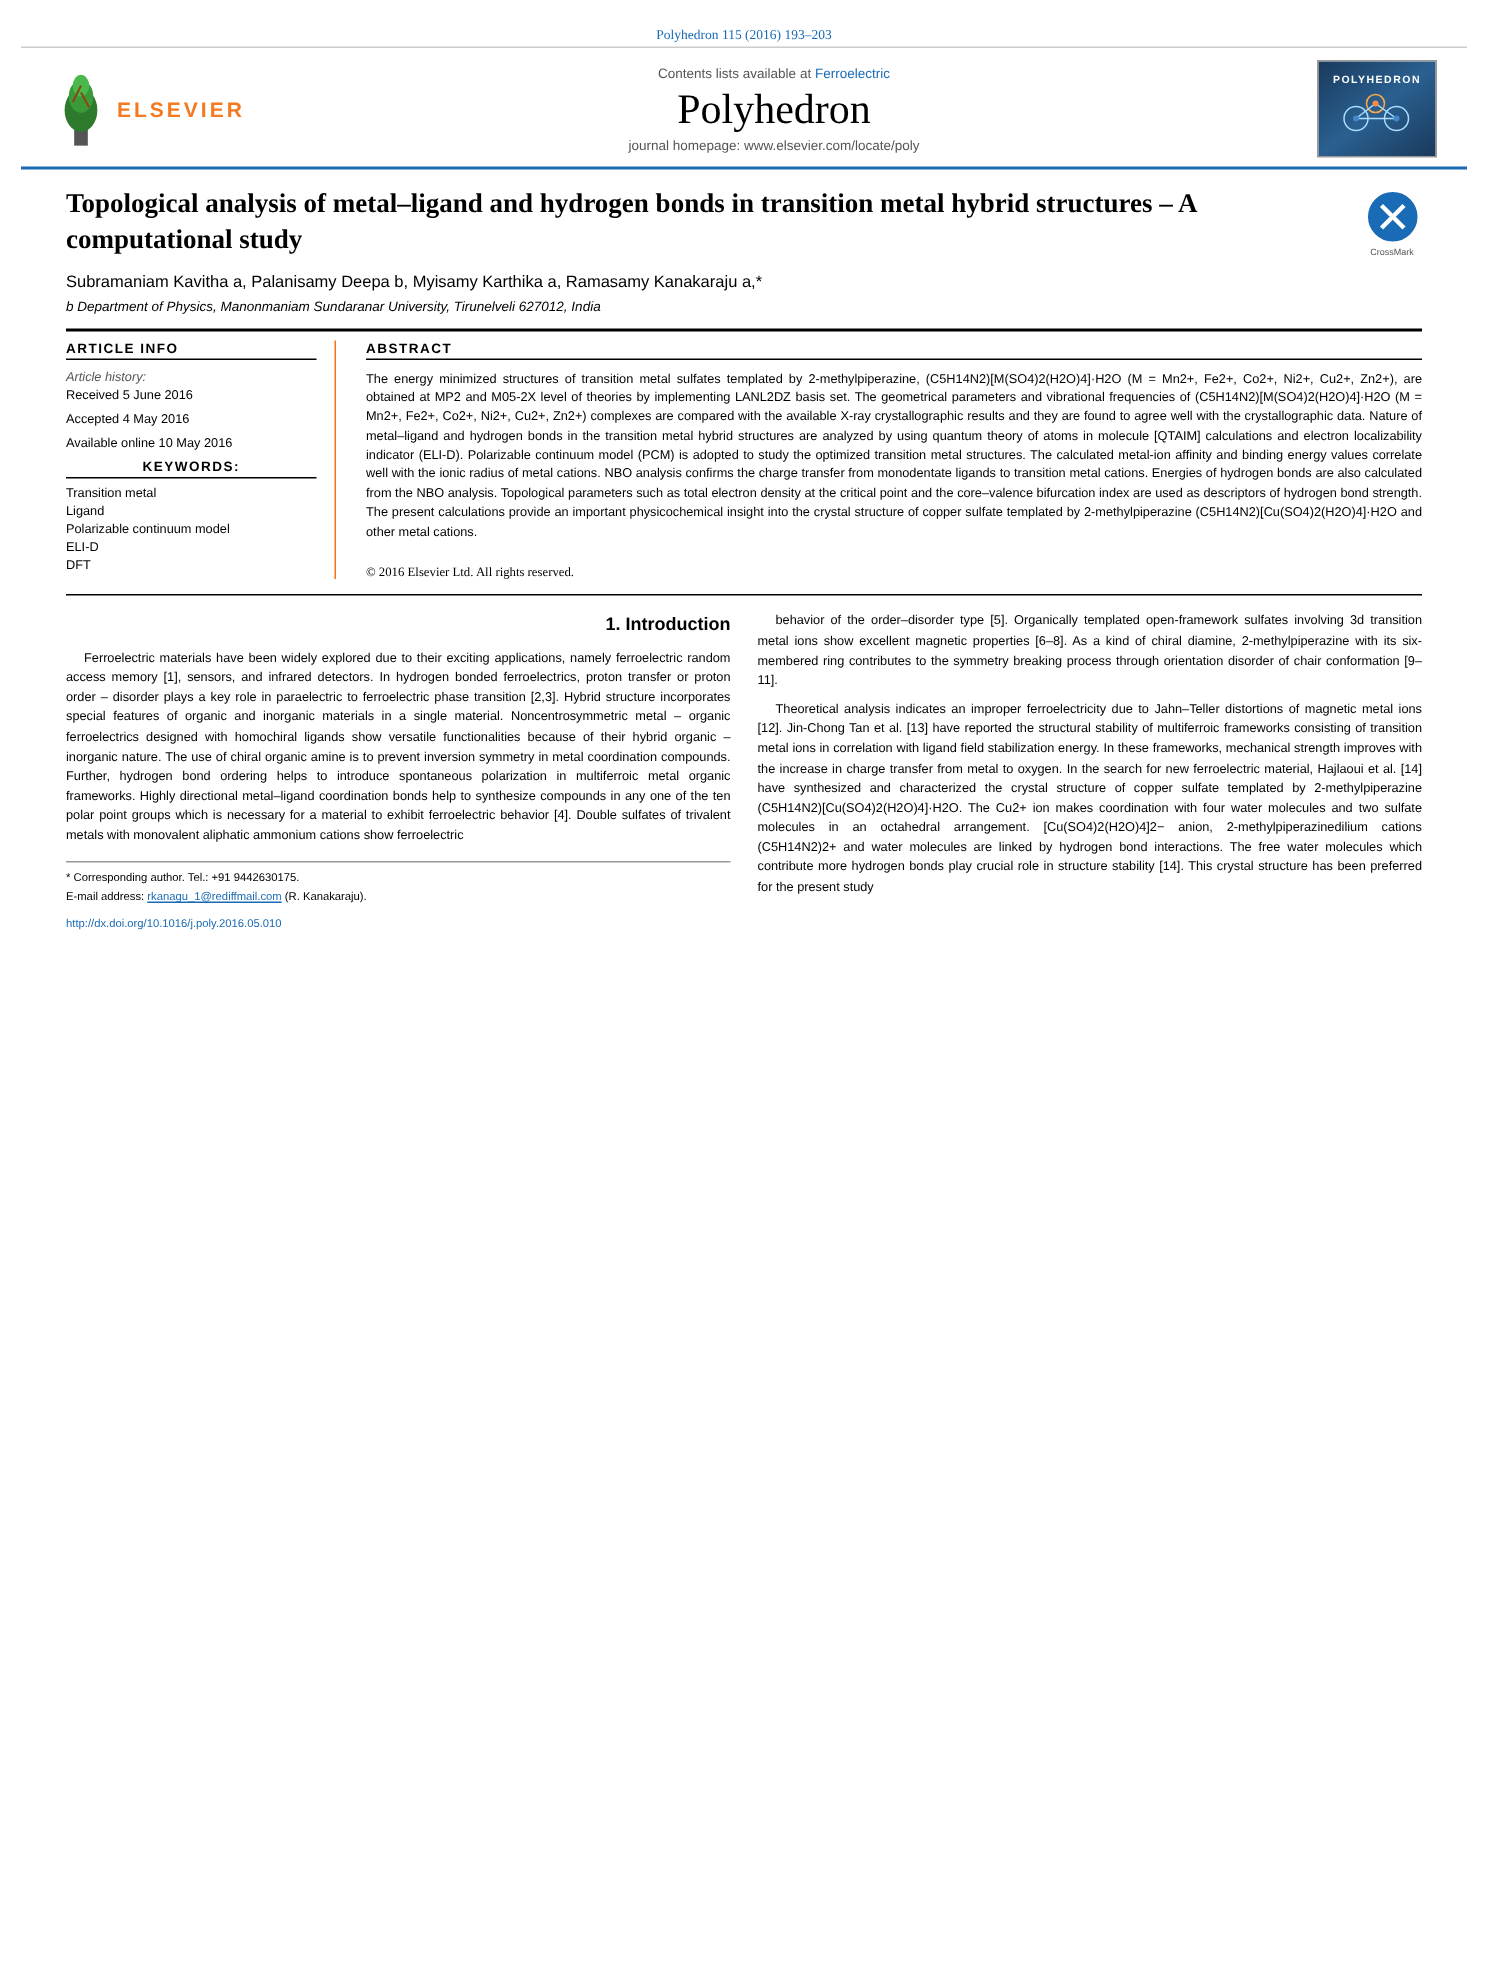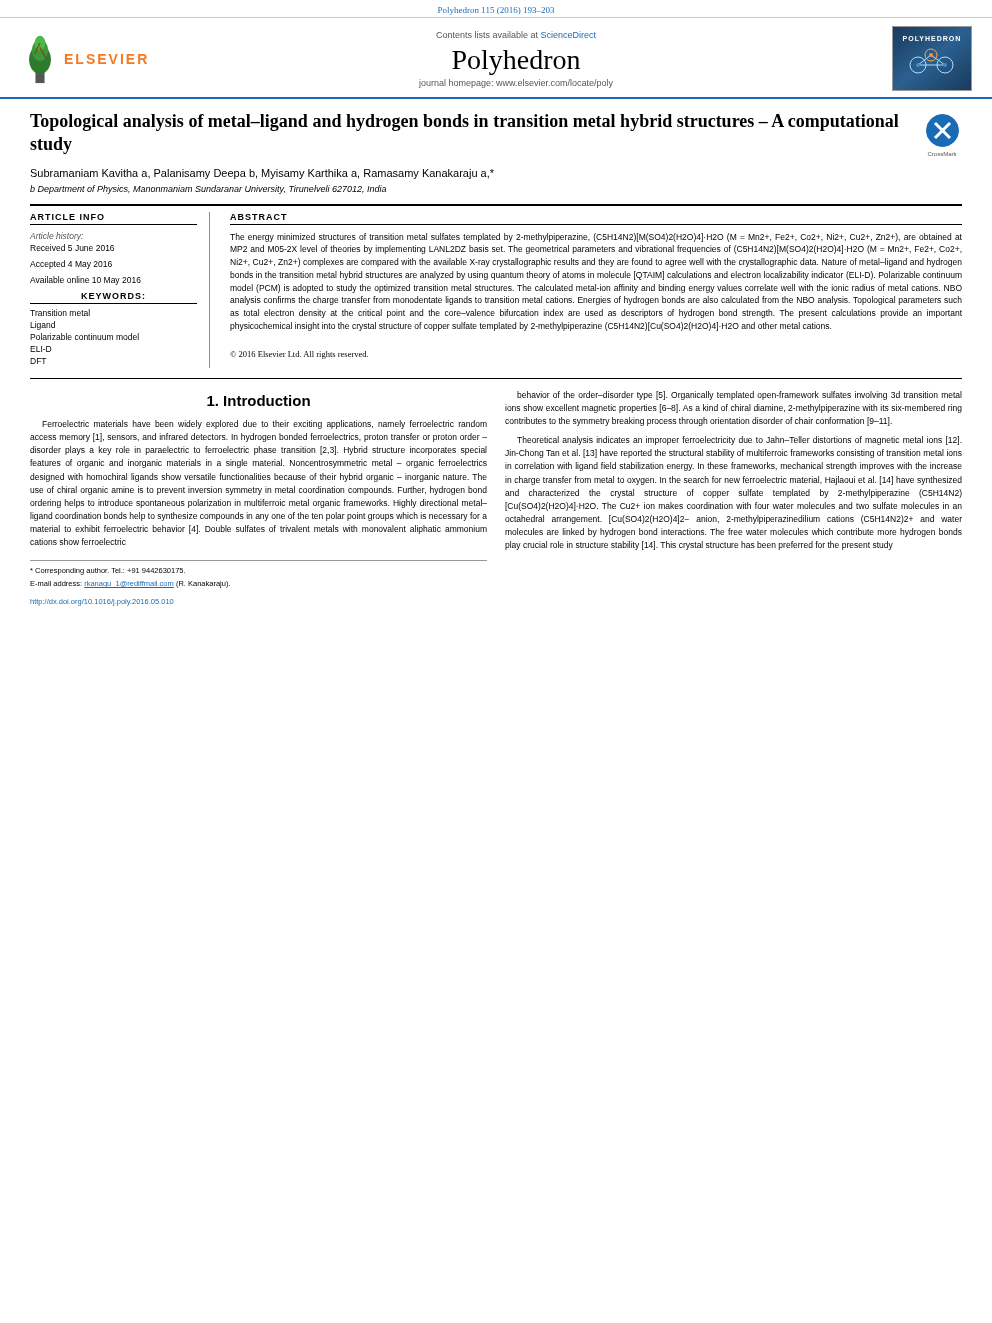--- a/index.html
+++ b/index.html
@@ -8,21 +8,21 @@
       font-family: "Times New Roman", Times, serif;
       font-size: 10px;
       color: #000;
       width: 992px;
       min-height: 1323px;
     }
     .page {
       width: 992px;
       min-height: 1323px;
       background: #fff;
-      padding: 0;
+      padding: 14px;
       border-radius: 27px;
     }
     
     .top-bar {
       width: 100%;
       background: #fff;
       border-bottom: 1px solid #ccc;
       padding: 4px 0 2px 0;
       text-align: center;
     }
@@ -207,23 +207,23 @@
       margin-top: 8px;
     }
     .body-col {
       flex: 1;
       font-size: 8.5px;
       line-height: 1.55;
       text-align: justify;
       font-family: Arial, sans-serif;
     }
     .body-col .section-heading {
-      font-size: 15px;
-      font-weight: bold;
-      text-align: center;
+      font-size: 12px;
+      font-weight: bold;
+      text-align: right;
       margin-bottom: 6px;
     }
     .body-col p {
       margin-bottom: 6px;
       text-indent: 12px;
     }
     .body-col .footnote-area {
       border-top: 1px solid #999;
       margin-top: 10px;
       padding-top: 4px;
@@ -261,21 +261,21 @@
         </svg>
         <div>
           <div style="color:#f47920;font-weight:bold;font-size:14px;font-family:Arial,sans-serif;letter-spacing:2px">ELSEVIER</div>
         </div>
       </div>
     </div>
 
     <div class="journal-center">
       <div class="contents-link">
         <span>Contents lists available at</span>
-        <a href="#" style="color:#1a6bb5;">ScienceDirect</a>
+        <a href="#" style="color:#1a6bb5;">Ferroelectric</a>
       </div>
       <div class="journal-title">Polyhedron</div>
       <div class="journal-homepage">journal homepage: www.elsevier.com/locate/poly</div>
     </div>
 
     <div class="poly-image">
       <svg width="78" height="63" viewBox="0 0 78 63">
         <defs>
           <linearGradient id="bg1" x1="0%" y1="0%" x2="100%" y2="100%">
             <stop offset="0%" style="stop-color:#1a3a5c"></stop>

